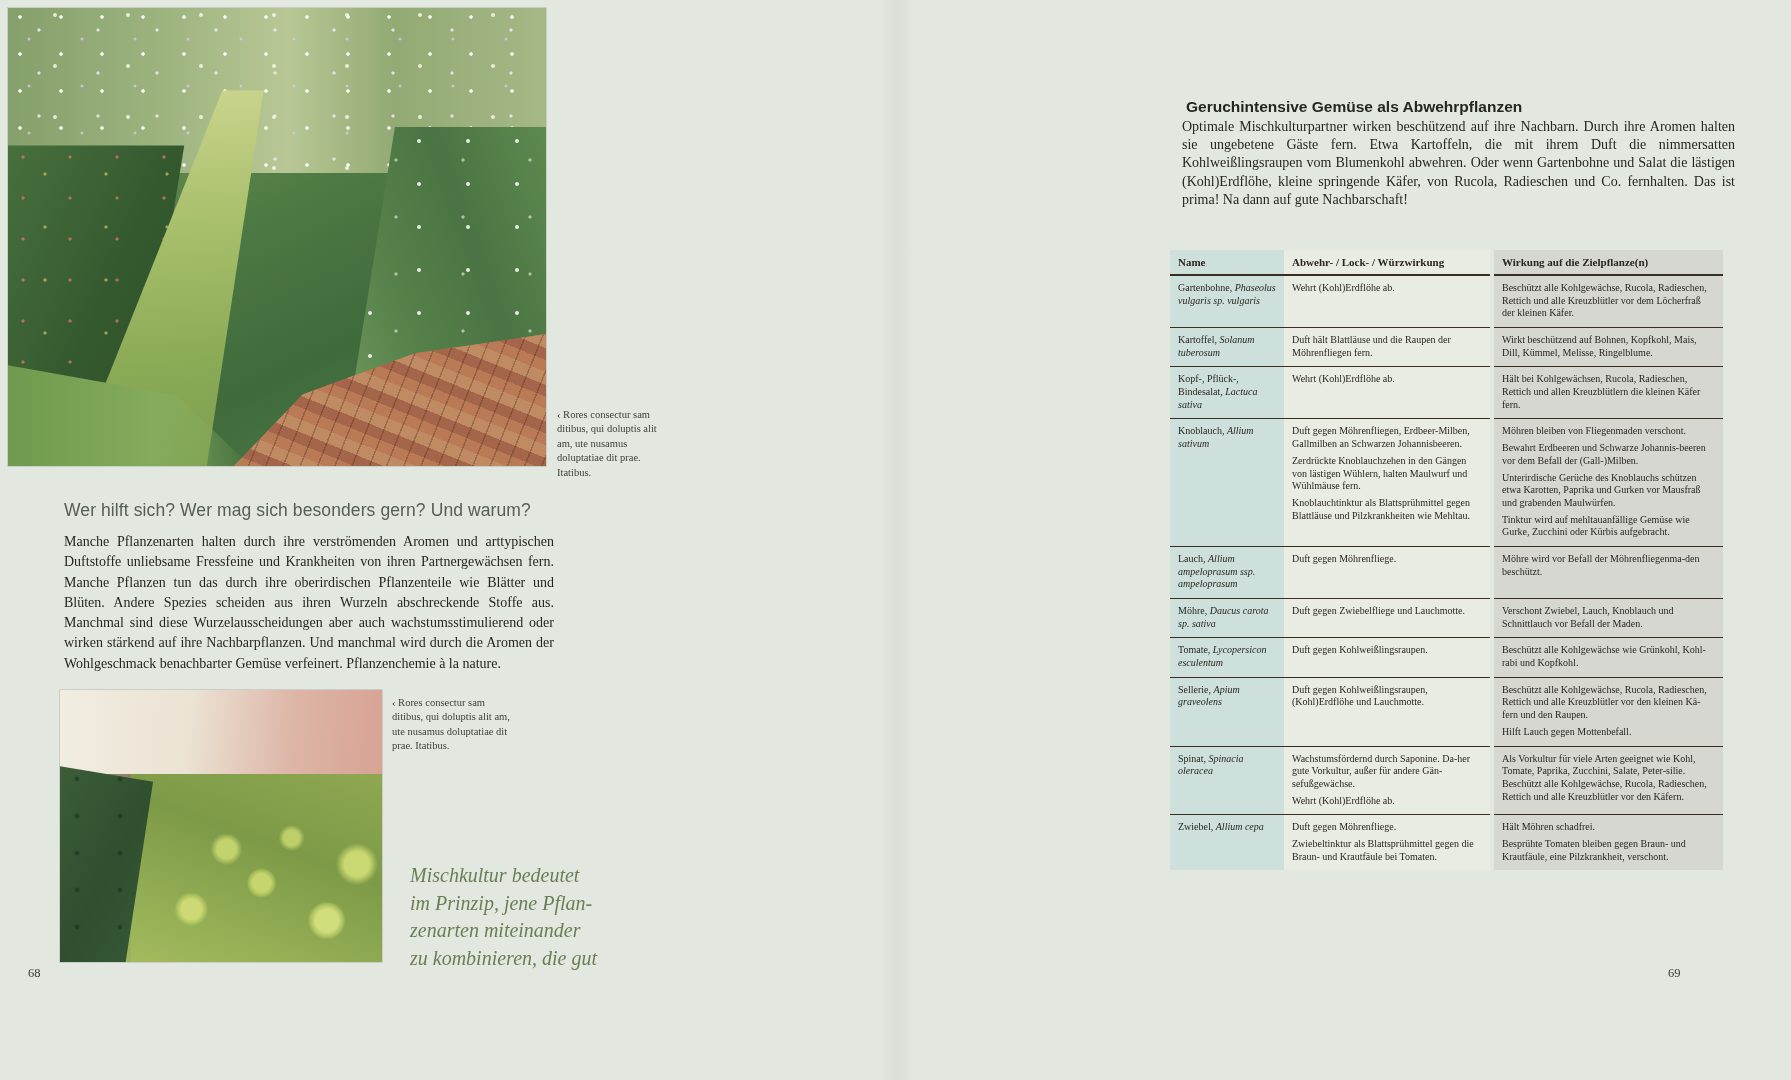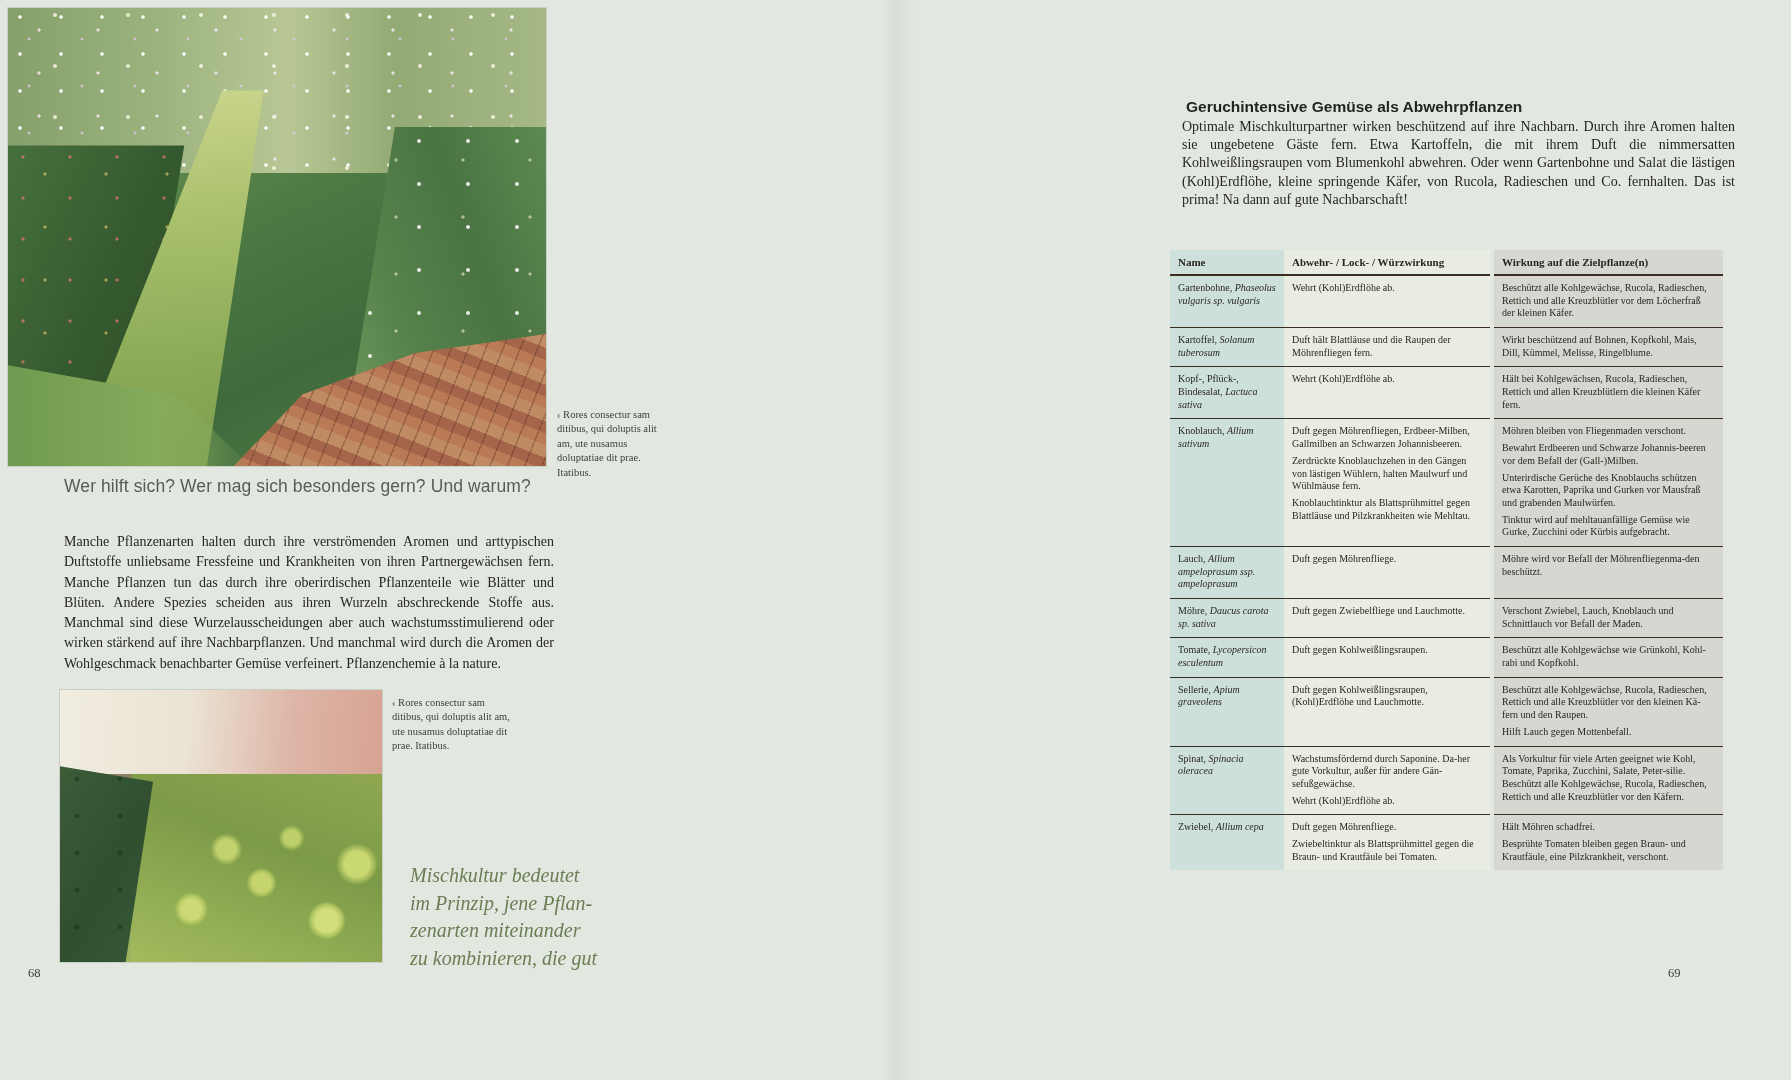--- a/index.html
+++ b/index.html
@@ -90,21 +90,21 @@
       radial-gradient(circle 3px at 17px 13px, rgba(20,45,25,.5) 60%, rgba(20,45,25,0) 100%),
       linear-gradient(120deg,#3c5d38 0%,#2f4f2f 50%,#3a5c38 100%);
     background-size:43px 37px,100% 100%;
     clip-path:polygon(0 0,85% 8%,60% 100%,0 100%);}
 
   
   .caption{position:absolute;font-size:10.5px;line-height:1.38;color:var(--caption-ink);width:104px;}
   .caption-top{left:557px;top:408px;}
   .caption-bottom{left:392px;top:696px;width:118px;}
   .left-heading{
-    position:absolute;left:64px;top:476px;margin:0;
+    position:absolute;left:64px;top:500px;margin:0;
     font-family:"Liberation Sans", sans-serif;font-weight:400;
     font-size:17.5px;color:var(--heading-green);letter-spacing:.1px;}
   .body-text{
     position:absolute;left:64px;top:532px;width:490px;margin:0;
     font-size:14px;line-height:1.45;text-align:justify;color:var(--ink);}
   .quote{position:absolute;left:410px;top:862px;width:220px;
     font-style:italic;font-size:20px;line-height:1.38;color:var(--quote-green);}
   .quote span{display:block;}
   .page-number{position:absolute;font-size:12.5px;color:#3a3a32;}
   .pn-left{left:28px;top:966px;}

